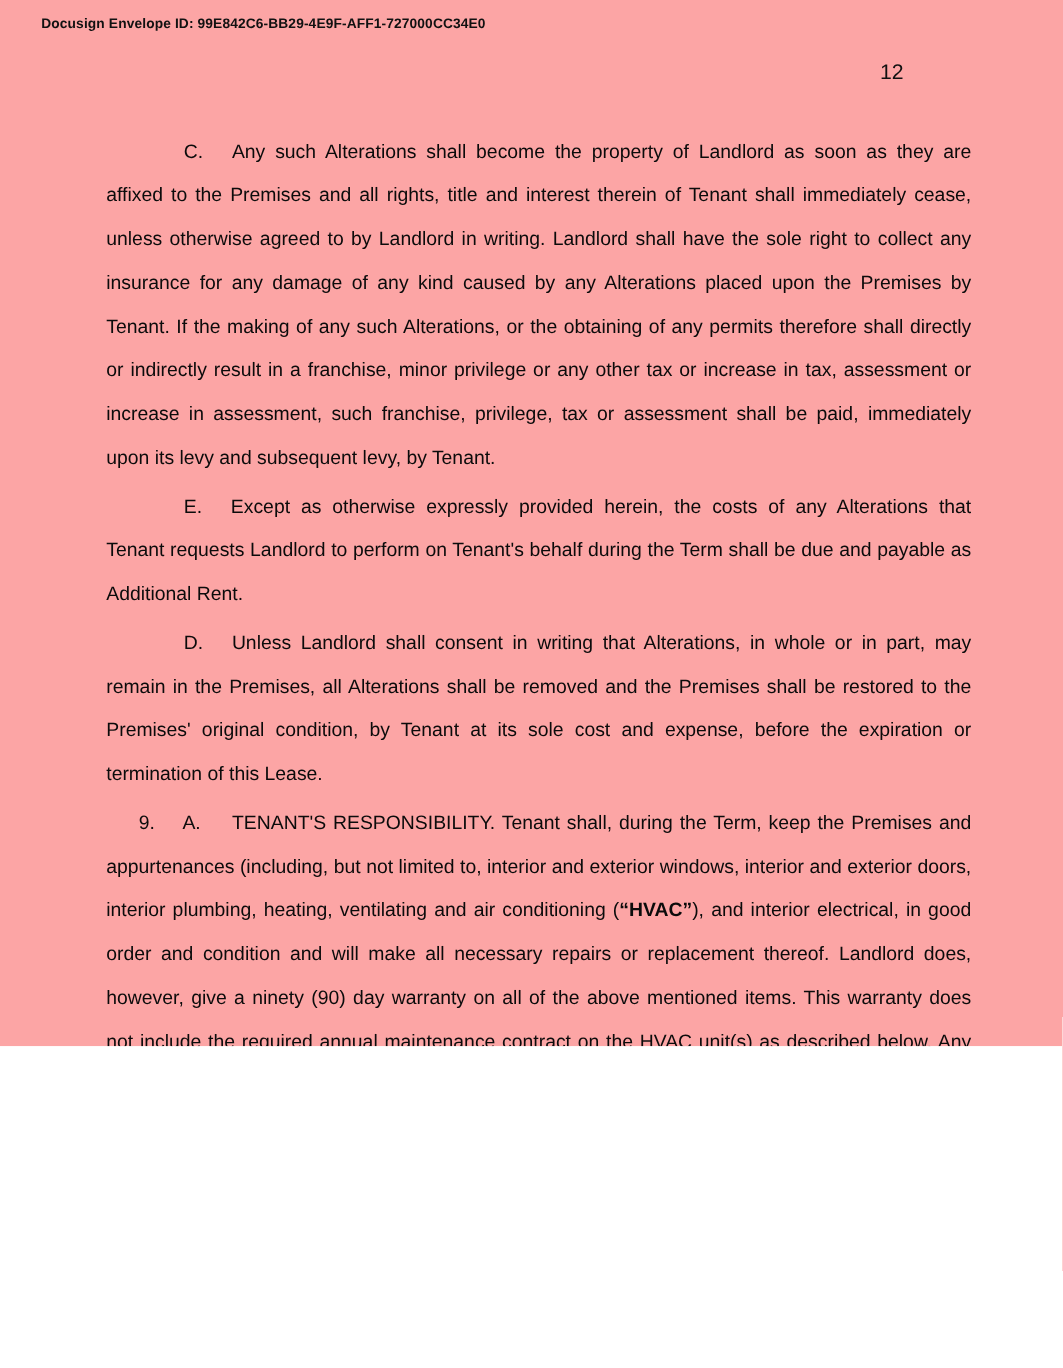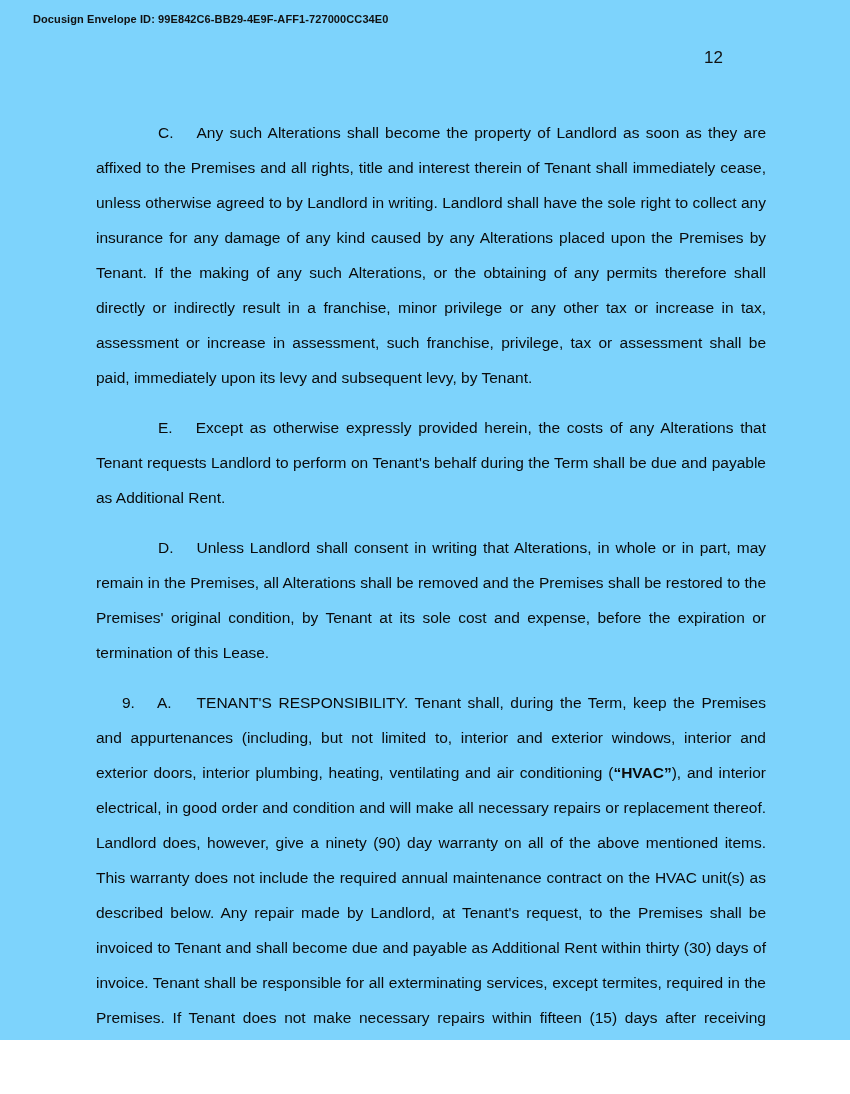--- a/index.html
+++ b/index.html
@@ -1,21 +1,21 @@
 <!DOCTYPE html>
 <html><head>
 <meta charset="utf-8">
 <style>
   * { box-sizing: border-box; }
   html, body { margin: 0; padding: 0; background: #ffffff; }
   .page {
     position: relative;
     width: 850px;
-    height: 1040px;
-    background: #7dd3fc;
+    height: 837px;
+    background: #fca5a5;
     font-family: "Liberation Sans", sans-serif;
     color: #0d0d0d;
     overflow: hidden;
   }
   .envelope-header {
     position: absolute;
     left: 33px;
     top: 13px;
     font-size: 11px;
     font-weight: 700;
@@ -32,21 +32,21 @@
   .doc-body {
     position: absolute;
     left: 81px;
     width: 700px;
     top: 100px;
     font-size: 15.5px;
     line-height: 35px;
     text-align: justify;
     color: #0b0b0b;
   }
-  .doc-body p { margin: 15px; }
+  .doc-body p { margin: 4px; }
   .indent-letter { text-indent: 62px; }
   .para-label { margin-right: 23px; }
   .label-num { margin-right: 22px; }
   .label-letter { margin-right: 25px; }
   .para-9 { text-indent: 26px; }
   .section-heading {
     font-weight: 700;
     text-indent: 24px;
     text-align: left;
     letter-spacing: 0.2px;

